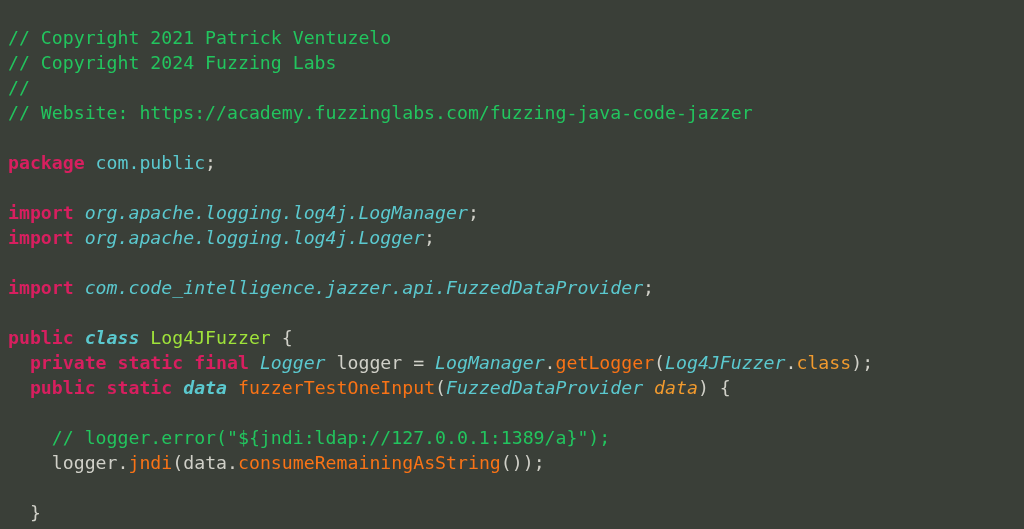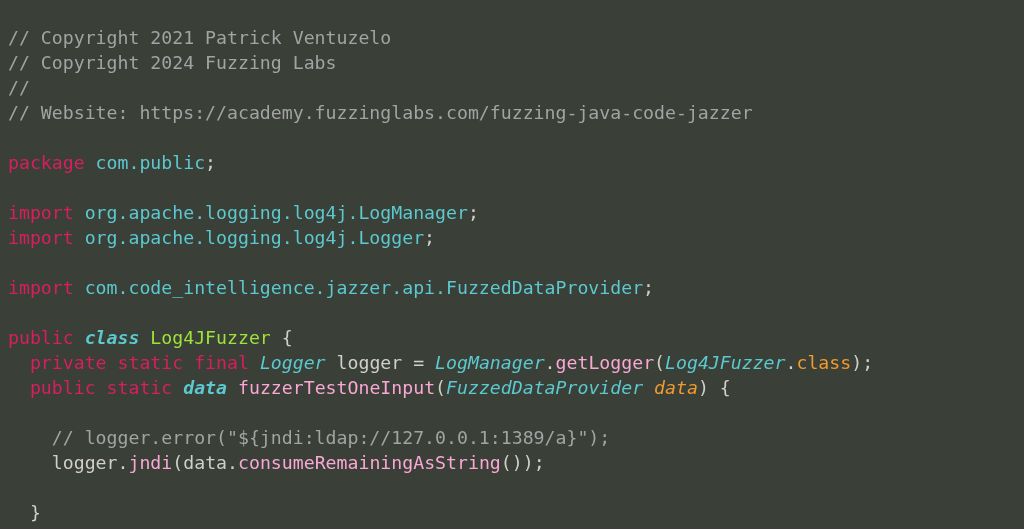--- a/index.html
+++ b/index.html
@@ -12,29 +12,29 @@
     font-family: "DejaVu Sans Mono", "Liberation Mono", "Consolas", monospace;
     font-size: 18.2px;
     line-height: 25px;
     color: #d0d0c8;
     -webkit-font-smoothing: antialiased;
   }
   .editor {
     padding: 0 8px;
     white-space: pre;
   }
-  .c-comment   { color: #a3a3a3; margin-top: 13px; }
-  .c-keyword   { color: #d71f5f; font-weight: normal; }          
+  .c-comment   { color: #22c55e; margin-top: 13px; }
+  .c-keyword   { color: #d71f5f; font-weight: bold; }          
   .c-keyword2  { color: #5bc9cf; font-style: italic; font-weight: bold; } 
   .c-type      { color: #5bc9cf; font-style: italic; }          
   .c-typeName  { color: #9fe23a; }                               
-  .c-pkg       { color: #5bc9cf; }           
+  .c-pkg       { color: #5bc9cf; font-style: italic; }           
   .c-pkg-noit  { color: #5bc9cf; }                               
   .c-punct     { color: #d0d0c8; }
-  .c-method    { color: #f9a8d4; }                               
+  .c-method    { color: #f97316; }                               
   .c-param     { color: #f19a2e; font-style: italic; }           
   .c-orange    { color: #f19a2e; }                               
   .c-ident     { color: #d0d0c8; }
 </style>
 </head>
 <body>
 
 <div class="editor">
 <span class="c-comment">// Copyright 2021 Patrick Ventuzelo</span>
 <span class="c-comment">// Copyright 2024 Fuzzing Labs</span>

